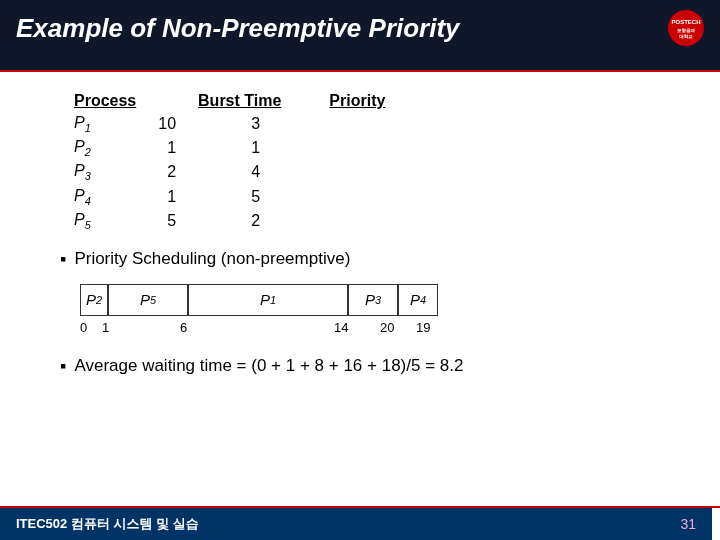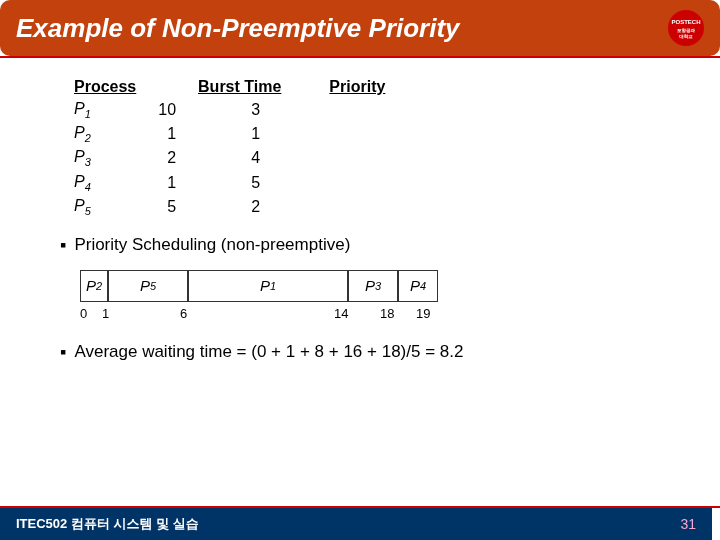--- a/index.html
+++ b/index.html
@@ -15,26 +15,25 @@
 
     .slide {
       width: 720px;
       height: 540px;
       background: #fff;
       position: relative;
     }
 
     
     .title-bar {
-      background: #c2410c;
-      padding: 10px 16px 10px 16px;
+      background: #0f172a;
+      padding: 10px 16px 24px 16px;
       display: flex;
       align-items: center;
       justify-content: space-between;
-      border-radius: 10px;
     }
 
     .title-text {
       color: #fff;
       font-size: 26px;
       font-weight: bold;
       font-style: italic;
     }
 
     .logo-area {
@@ -258,21 +257,21 @@
         <div class="gantt-cell" style="width:50px; background:#fff;">P<sub>3</sub></div>
 
         <div class="gantt-cell" style="width:40px; background:#fff;">P<sub>4</sub></div>
       </div>
 
       <div style="position:relative; height:20px; width:358px;">
         <span style="position:absolute; left:0px; font-size:13px;">0</span>
         <span style="position:absolute; left:22px; font-size:13px;">1</span>
         <span style="position:absolute; left:100px; font-size:13px;">6</span>
         <span style="position:absolute; left:254px; font-size:13px;">14</span>
-        <span style="position:absolute; left:300px; font-size:13px;">18</span>
+        <span style="position:absolute; left:300px; font-size:13px;">20</span>
         <span style="position:absolute; left:336px; font-size:13px;">19</span>
       </div>
     </div>
 
     <div class="bullet-section">
       <div class="bullet-item">
         <span class="bullet">▪</span>
         <span>Average waiting time = (0 + 1 + 8 + 16 + 18)/5  = 8.2</span>
       </div>
     </div>

